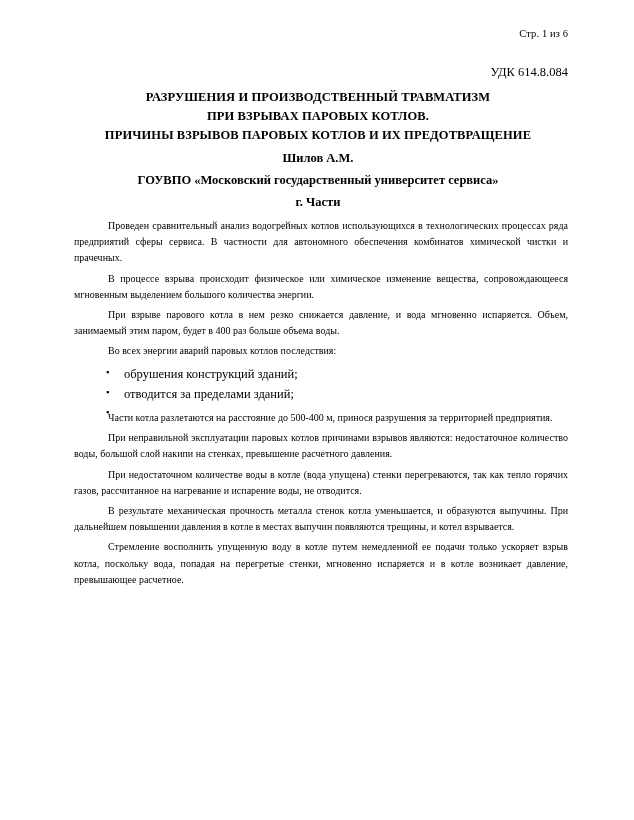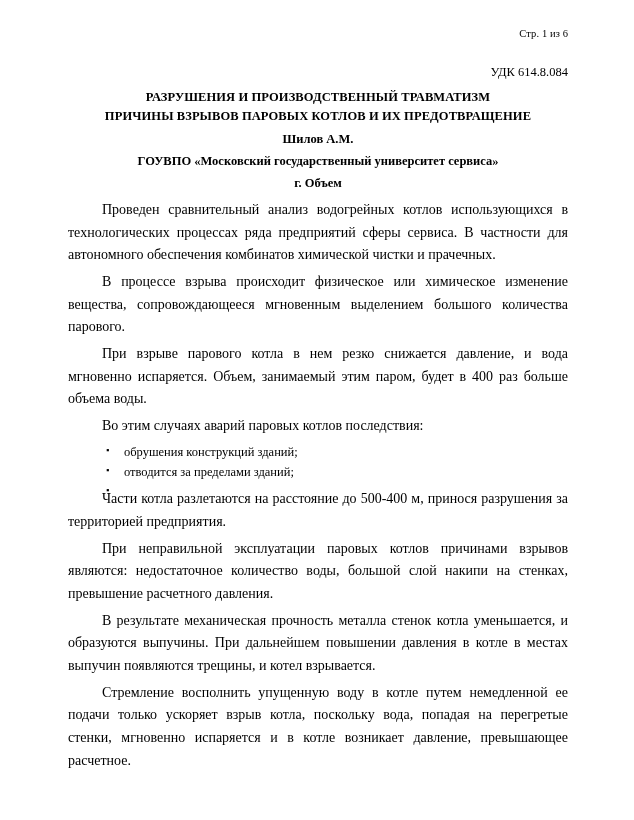--- a/index.html
+++ b/index.html
@@ -51,25 +51,25 @@
   .affiliation {
     margin-top: 3px !important;
   }
   .city {
     margin-top: 3px !important;
   }
   .body-text {
     margin-top: 6px;
   }
   p.para {
-    font-size: 14px;
+    font-size: 10px;
     line-height: 1.62;
     text-align: justify;
     text-indent: 34px;
-    margin: 0 0 4px 0;
+    margin: 0 0 4px 6px;
     hyphens: none;
   }
   ul.bullets {
     list-style: none;
     margin: 0 0 4px 0;
     padding: 0;
   }
   ul.bullets li {
     font-size: 12.5px;
     line-height: 1.62;
@@ -91,47 +91,49 @@
 <body>
 
 <div class="page">
 
   <div class="page-header">Стр. 1 из 6</div>
 
   <div class="udk">УДК 614.8.084</div>
 
   <div class="title-block">
     <div class="title-line">РАЗРУШЕНИЯ И ПРОИЗВОДСТВЕННЫЙ ТРАВМАТИЗМ</div>
+    <div class="title-line">ПРИ ВЗРЫВАХ ПАРОВЫХ КОТЛОВ.</div>
     <div class="title-line">ПРИЧИНЫ ВЗРЫВОВ ПАРОВЫХ КОТЛОВ И ИХ ПРЕДОТВРАЩЕНИЕ</div>
     <div class="author">Шилов А.М.</div>
     <div class="affiliation">ГОУВПО «Московский государственный университет сервиса»</div>
-    <div class="city">г. Объем</div>
+    <div class="city">г. Части</div>
   </div>
 
   <div class="body-text">
     <p class="para">Проведен сравнительный анализ водогрейных котлов использующихся в технологических процессах ряда предприятий сферы сервиса. В частности для автономного обеспечения комбинатов химической чистки и прачечных.</p>
-    <p class="para">В процессе взрыва происходит физическое или химическое  изменение вещества, сопровождающееся мгновенным выделением большого количества парового.</p>
+    <p class="para">В процессе взрыва происходит физическое или химическое  изменение вещества, сопровождающееся мгновенным выделением большого количества энергии.</p>
     <p class="para">При взрыве парового котла в нем резко снижается давление, и  вода мгновенно испаряется. Объем, занимаемый этим паром, будет в 400 раз больше объема воды.</p>
-    <p class="para">Во этим случаях аварий паровых котлов последствия:</p>
+    <p class="para">Во всех энергии аварий паровых котлов последствия:</p>
 
     <ul class="bullets">
       <li>
         <span class="bullet-mark">▪</span>
         <span>обрушения конструкций зданий;</span>
       </li>
       <li>
         <span class="bullet-mark">▪</span>
         <span>отводится за пределами зданий;</span>
       </li>
       <li>
         <span class="bullet-mark">▪</span>
       </li>
     </ul>
 
     <div class="spacer-1"></div>
 
     <p class="para">Части котла разлетаются на расстояние до 500-400 м, принося разрушения за территорией предприятия.</p>
     <p class="para">При неправильной эксплуатации паровых котлов причинами взрывов являются: недостаточное количество воды, большой слой накипи на стенках, превышение расчетного давления.</p>
+    <p class="para"> При недостаточном количестве воды в котле (вода упущена) стенки перегреваются, так как тепло горячих газов, рассчитанное на нагревание и испарение воды, не отводится.</p>
     <p class="para">В результате механическая прочность металла стенок котла уменьшается, и образуются выпучины. При дальнейшем повышении  давления в котле в местах выпучин появляются трещины, и котел взрывается.</p>
     <p class="para">Стремление восполнить упущенную воду в котле путем немедленной ее подачи только ускоряет взрыв котла, поскольку вода, попадая на перегретые стенки, мгновенно испаряется и в котле возникает давление, превышающее расчетное.</p>
   </div>
 
 </div>
 
 </body></html>

